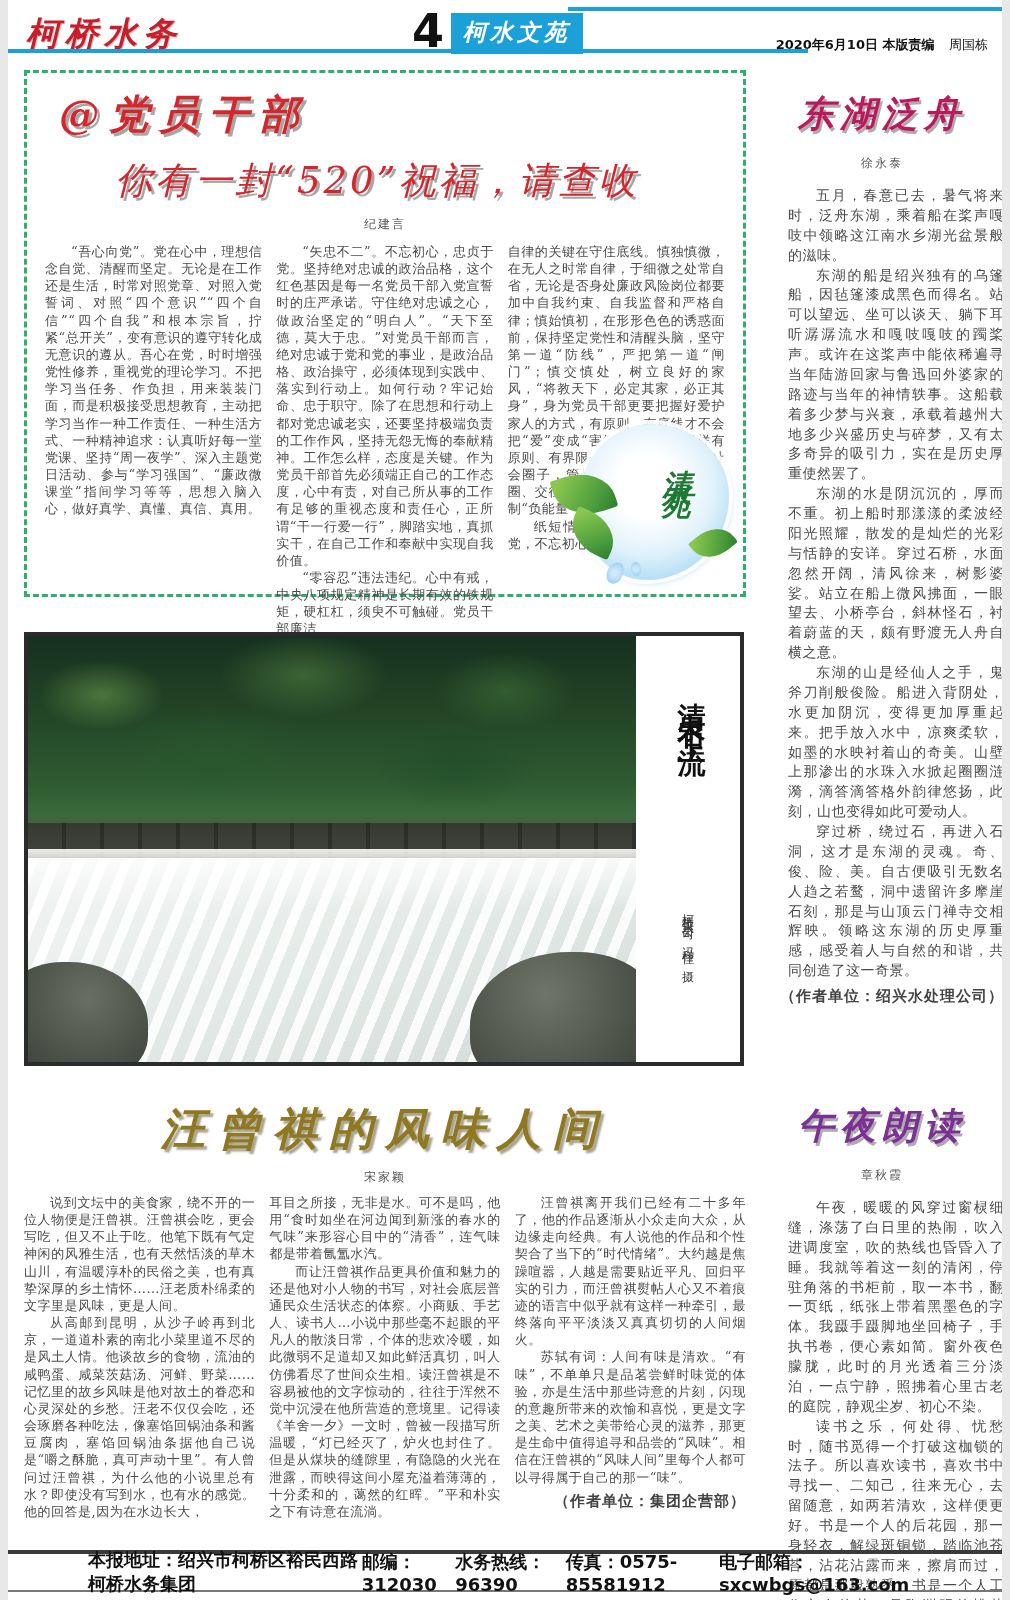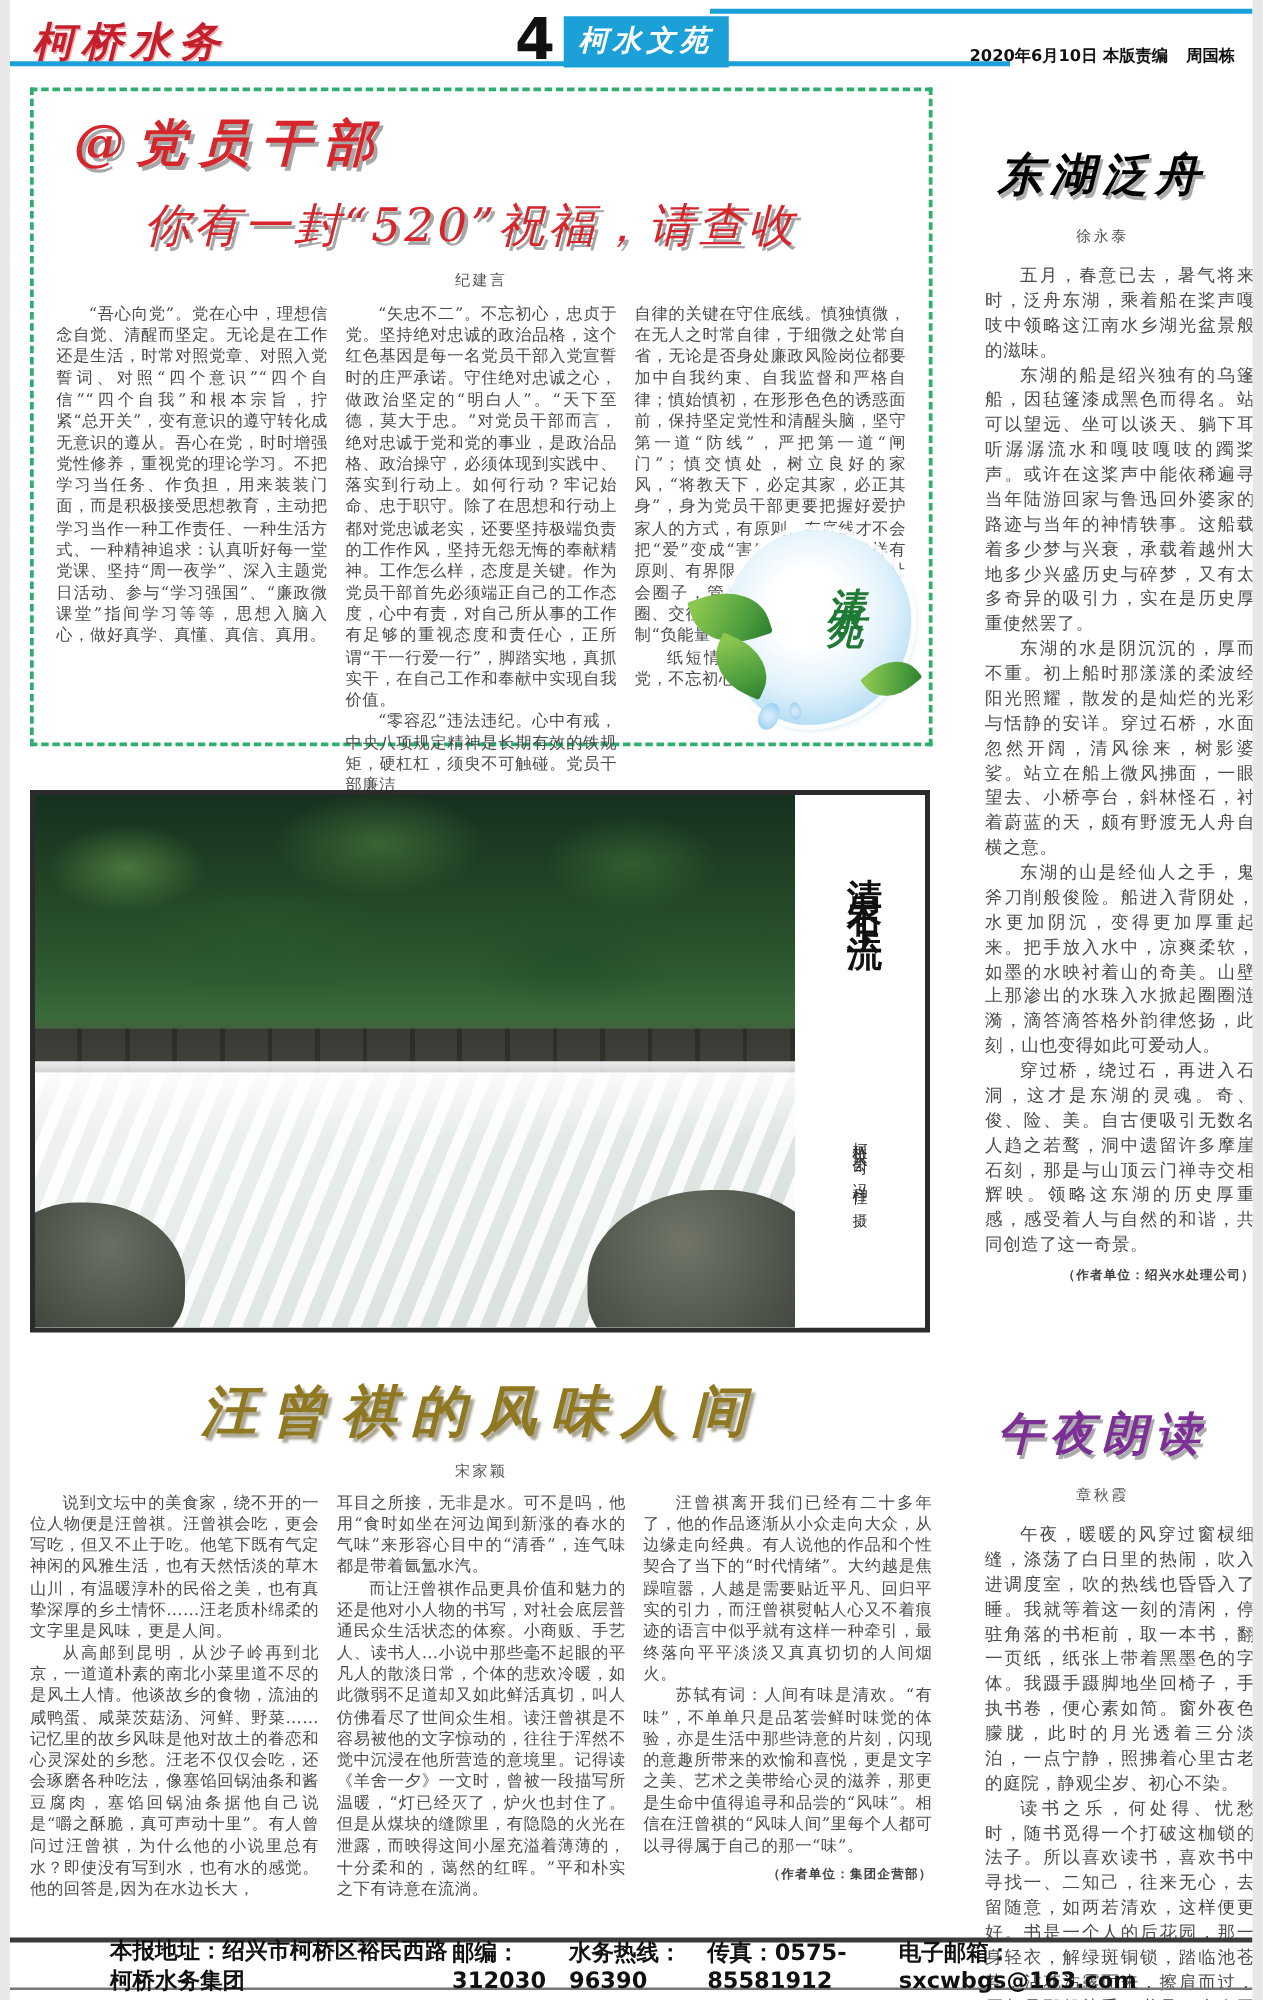--- a/index.html
+++ b/index.html
@@ -21,21 +21,21 @@
     font-family:"DejaVu Sans","Liberation Sans",sans-serif; }
   .section-box {
     position:absolute; left:443px; top:13px; background:#1ba0d8; color:#fff;
     font-size:23px; font-weight:bold; font-style:italic; letter-spacing:4px;
     padding:4px 12px 6px 12px;
   }
   .rule-top-right { position:absolute; left:560px; right:0; top:7px; height:4px; background:#1ba0d8; }
   .rule-main { position:absolute; left:0; top:49px; width:800px; height:4px; background:#1ba0d8; }
   .dateline { position:absolute; right:14px; top:36px; font-size:13px; font-weight:bold; color:#111;
     font-family:"DejaVu Sans","Liberation Sans",sans-serif; }
-  .dateline .ed-name { font-weight:bold; margin-left:10px; font-family:"DejaVu Serif",serif; }
+  .dateline .ed-name { font-weight:normal; margin-left:10px; font-family:"DejaVu Serif",serif; }
 
   
   .box-520 {
     position:absolute; left:16px; top:70px; width:722px; height:527px;
     border:3px dashed #2fae6e; padding:14px 18px 10px 18px;
   }
   .t520-1 { margin-left:14px; font-size:40px; font-weight:bold; letter-spacing:10px;
     color:#d6262c; text-shadow:3px 3px 0 rgba(60,60,60,.45); font-style:italic; }
   .t520-2 { margin-left:70px; margin-top:14px; font-size:37px; font-weight:normal; letter-spacing:3px;
     color:#d6262c; text-shadow:3px 3px 0 rgba(60,60,60,.45); font-style:italic; }
@@ -118,27 +118,27 @@
     font-size:12px; color:#333; letter-spacing:3px;
   }
 
   
   .wang { position:absolute; left:16px; top:1100px; width:722px; height:470px; }
   .wang-title {
     text-align:center; font-size:44px; font-weight:bold; font-style:italic; letter-spacing:12px;
     color:#8f7820; text-shadow:3px 3px 2px rgba(60,50,10,.45);
   }
   .wang .cols3 { margin-top:8px; }
-  .credit-line { text-align:right; font-size:10px; font-weight:bold; color:#444; margin-top:6px; letter-spacing:1px; }
+  .credit-line { text-align:right; font-size:15px; font-weight:bold; color:#444; margin-top:6px; letter-spacing:1px; }
 
   
   .rail { position:absolute; left:752px; top:70px; width:244px; }
   .rail-title { text-align:center; font-weight:bold; font-style:italic; font-size:36px; letter-spacing:6px;
     text-shadow:2px 3px 0 rgba(70,70,70,.45); }
-  .rail-title.blue { color:#000000; margin-top:46px; }
+  .rail-title.blue { color:#be185d; margin-top:20px; }
   .rail-title.purple { color:#7c2f94; margin-top:96px; }
   .rail .author-line { margin:16px 0 14px 0; }
   .rail .body-text p { font-size:14px; line-height:1.42; letter-spacing:.5px;margin-left:28px; }
 
   
   .footer {
     position:absolute; left:0; right:0; bottom:8px; height:42px;
     border-top:4px solid #3a3a3a; border-bottom:2px solid #777;
   }
   .footer-row {

